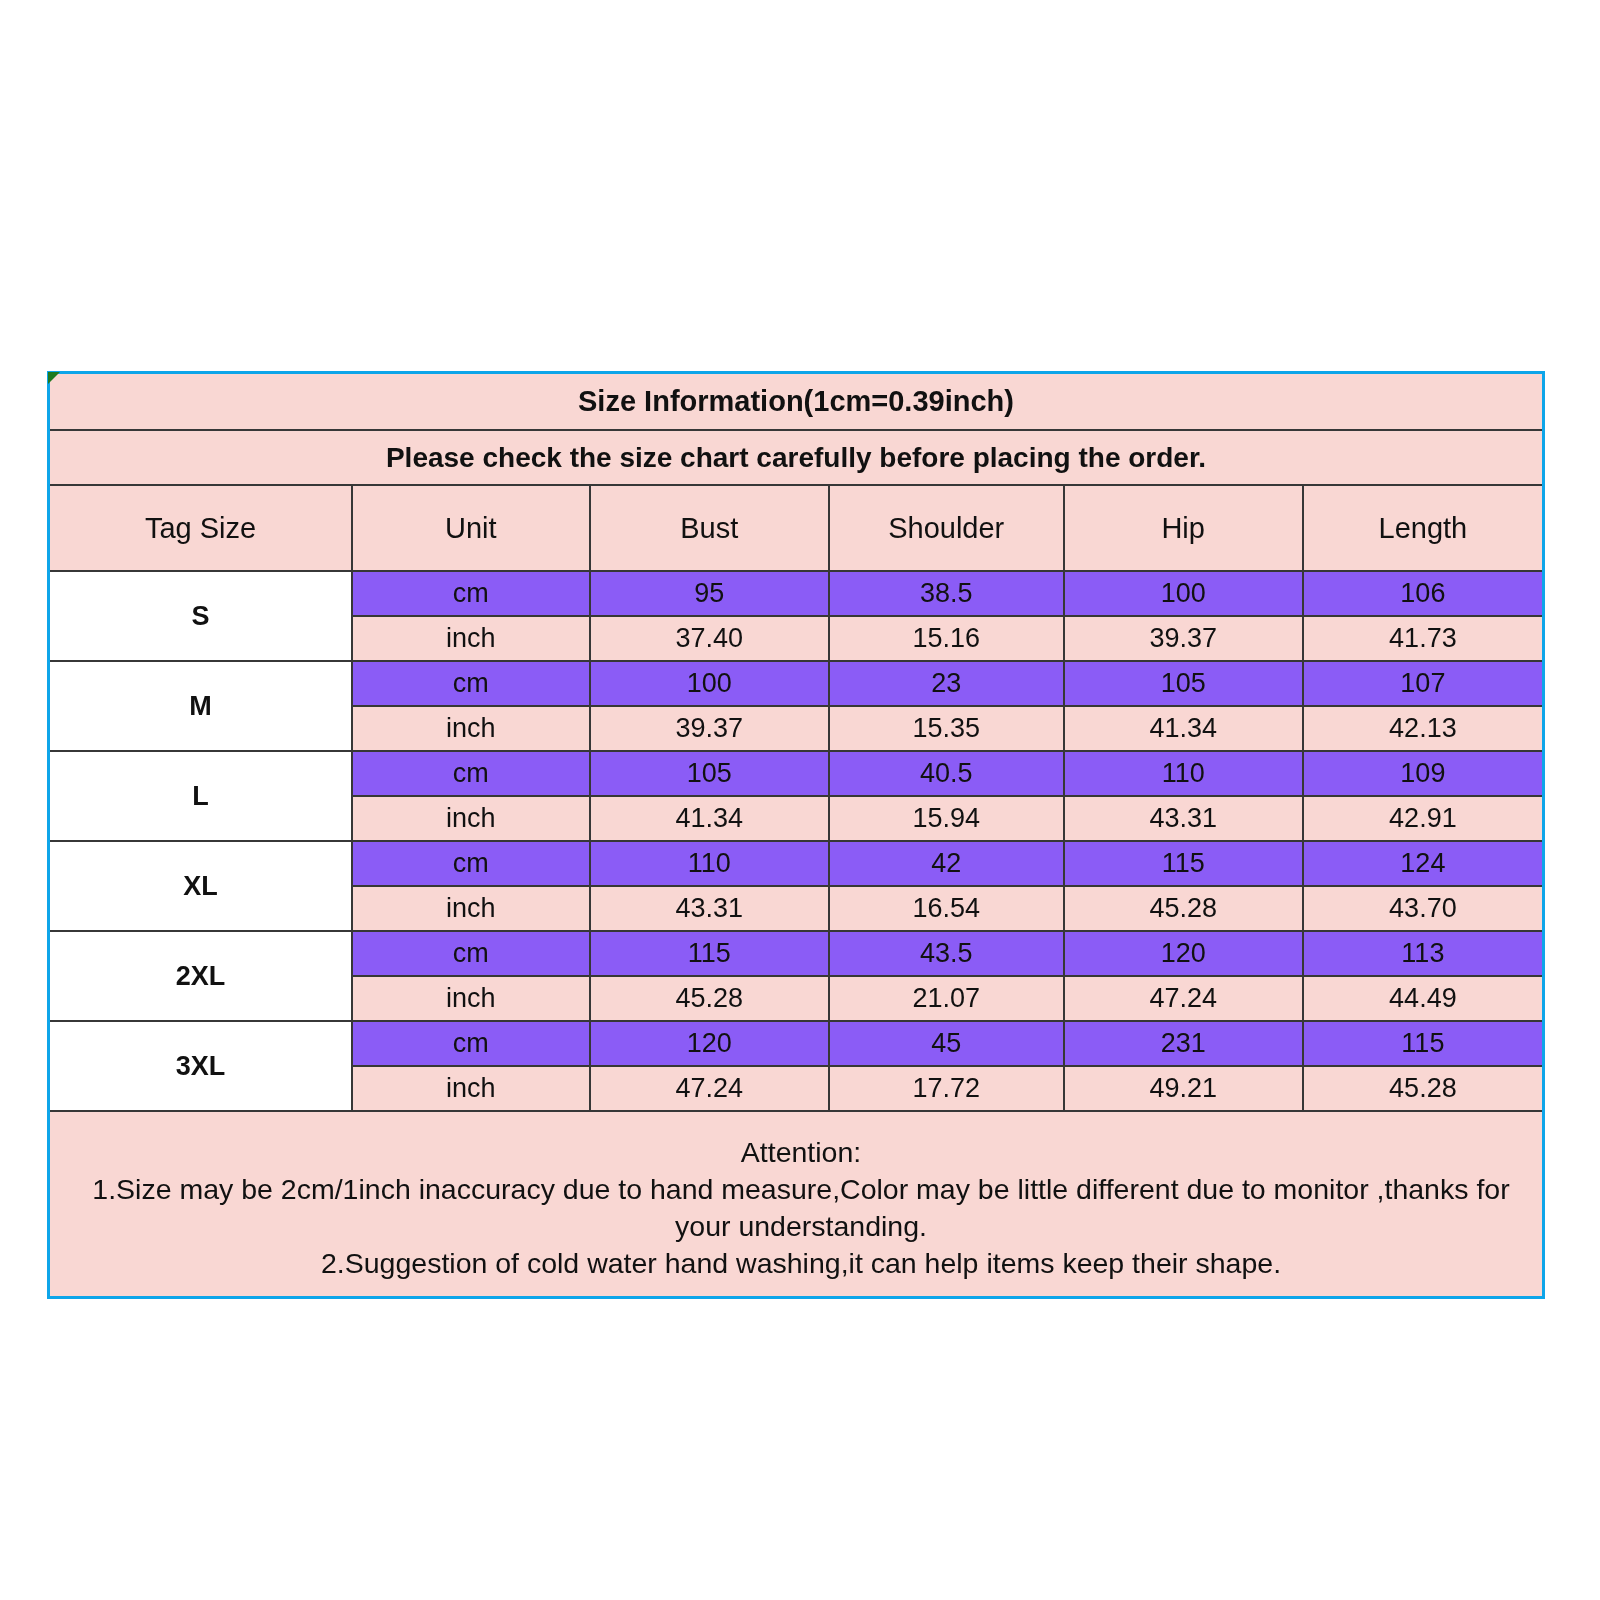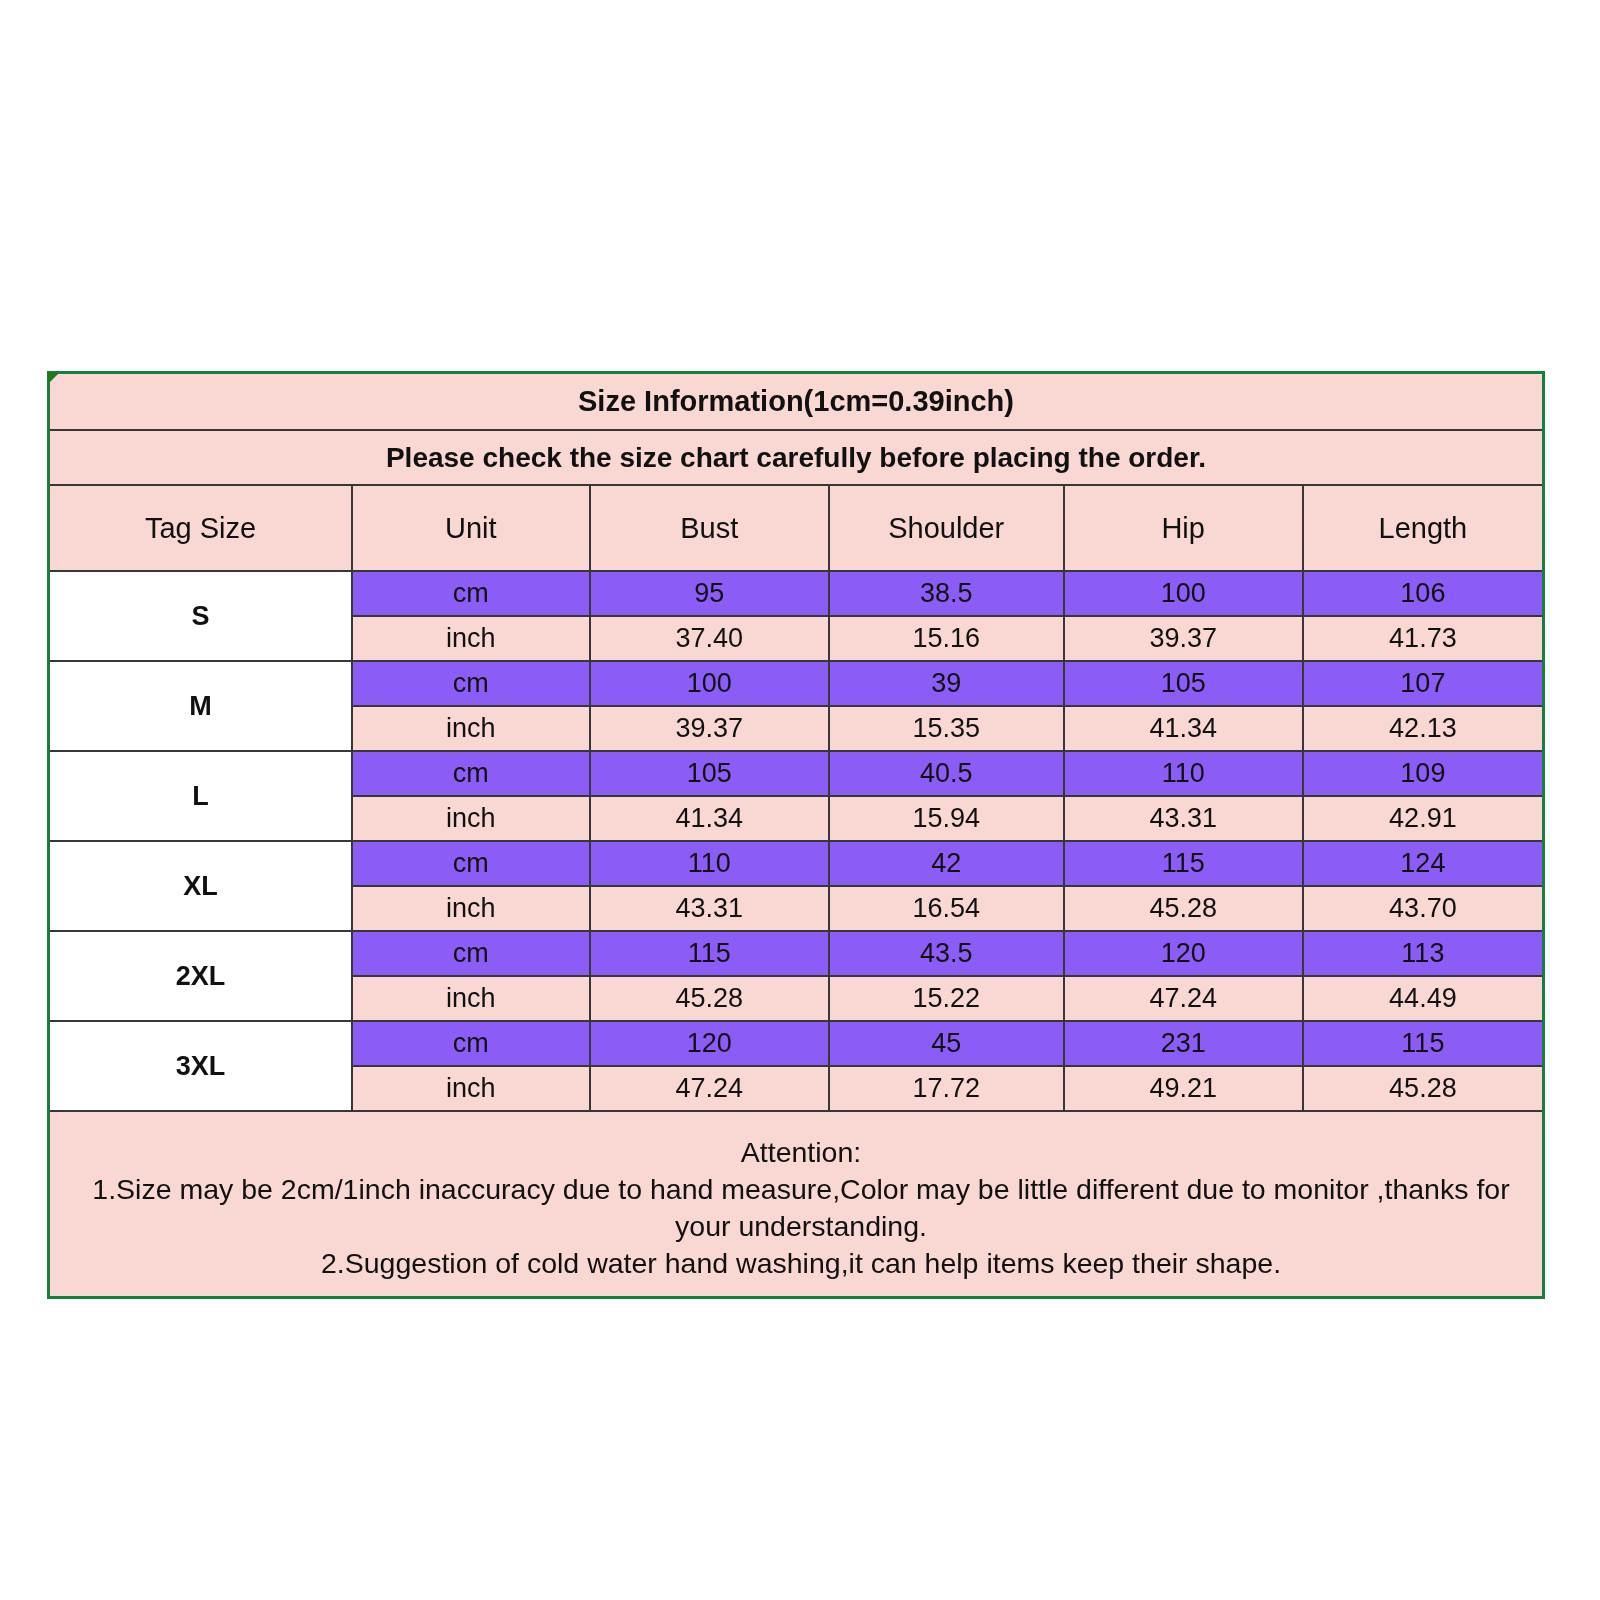--- a/index.html
+++ b/index.html
@@ -39,21 +39,21 @@
     border-collapse: collapse;
     table-layout: fixed;
   }
   table.size-chart td {
     border: 2px solid #373737;
     text-align: center;
     vertical-align: middle;
     overflow: hidden;
   }
   table.size-chart {
-    border: 3px solid #15803d;
+    border: 3px solid #0ea5e9;
   }
   .c-pink { background: #f9d7d3; }
   .c-white { background: #8b5cf6; }
 
   .title-row td {
     height: 53px;
     font-size: 29px;
     font-weight: bold;
   }
   .subtitle-row td {
@@ -132,21 +132,21 @@
           <td class="c-pink">37.40</td>
           <td class="c-pink">15.16</td>
           <td class="c-pink">39.37</td>
           <td class="c-pink">41.73</td>
         </tr>
 
         <tr class="data-row">
           <td class="tag-cell" rowspan="2">M</td>
           <td class="c-white unit-cell">cm</td>
           <td class="c-white">100</td>
-          <td class="c-white">39</td>
+          <td class="c-white">23</td>
           <td class="c-white">105</td>
           <td class="c-white">107</td>
         </tr>
         <tr class="data-row">
           <td class="c-pink unit-cell">inch</td>
           <td class="c-pink">39.37</td>
           <td class="c-pink">15.35</td>
           <td class="c-pink">41.34</td>
           <td class="c-pink">42.13</td>
         </tr>
@@ -187,21 +187,21 @@
           <td class="tag-cell" rowspan="2">2XL</td>
           <td class="c-white unit-cell">cm</td>
           <td class="c-white">115</td>
           <td class="c-white">43.5</td>
           <td class="c-white">120</td>
           <td class="c-white">113</td>
         </tr>
         <tr class="data-row">
           <td class="c-pink unit-cell">inch</td>
           <td class="c-pink">45.28</td>
-          <td class="c-pink">15.22</td>
+          <td class="c-pink">21.07</td>
           <td class="c-pink">47.24</td>
           <td class="c-pink">44.49</td>
         </tr>
 
         <tr class="data-row">
           <td class="tag-cell" rowspan="2">3XL</td>
           <td class="c-white unit-cell">cm</td>
           <td class="c-white">120</td>
           <td class="c-white">45</td>
           <td class="c-white">231</td>

